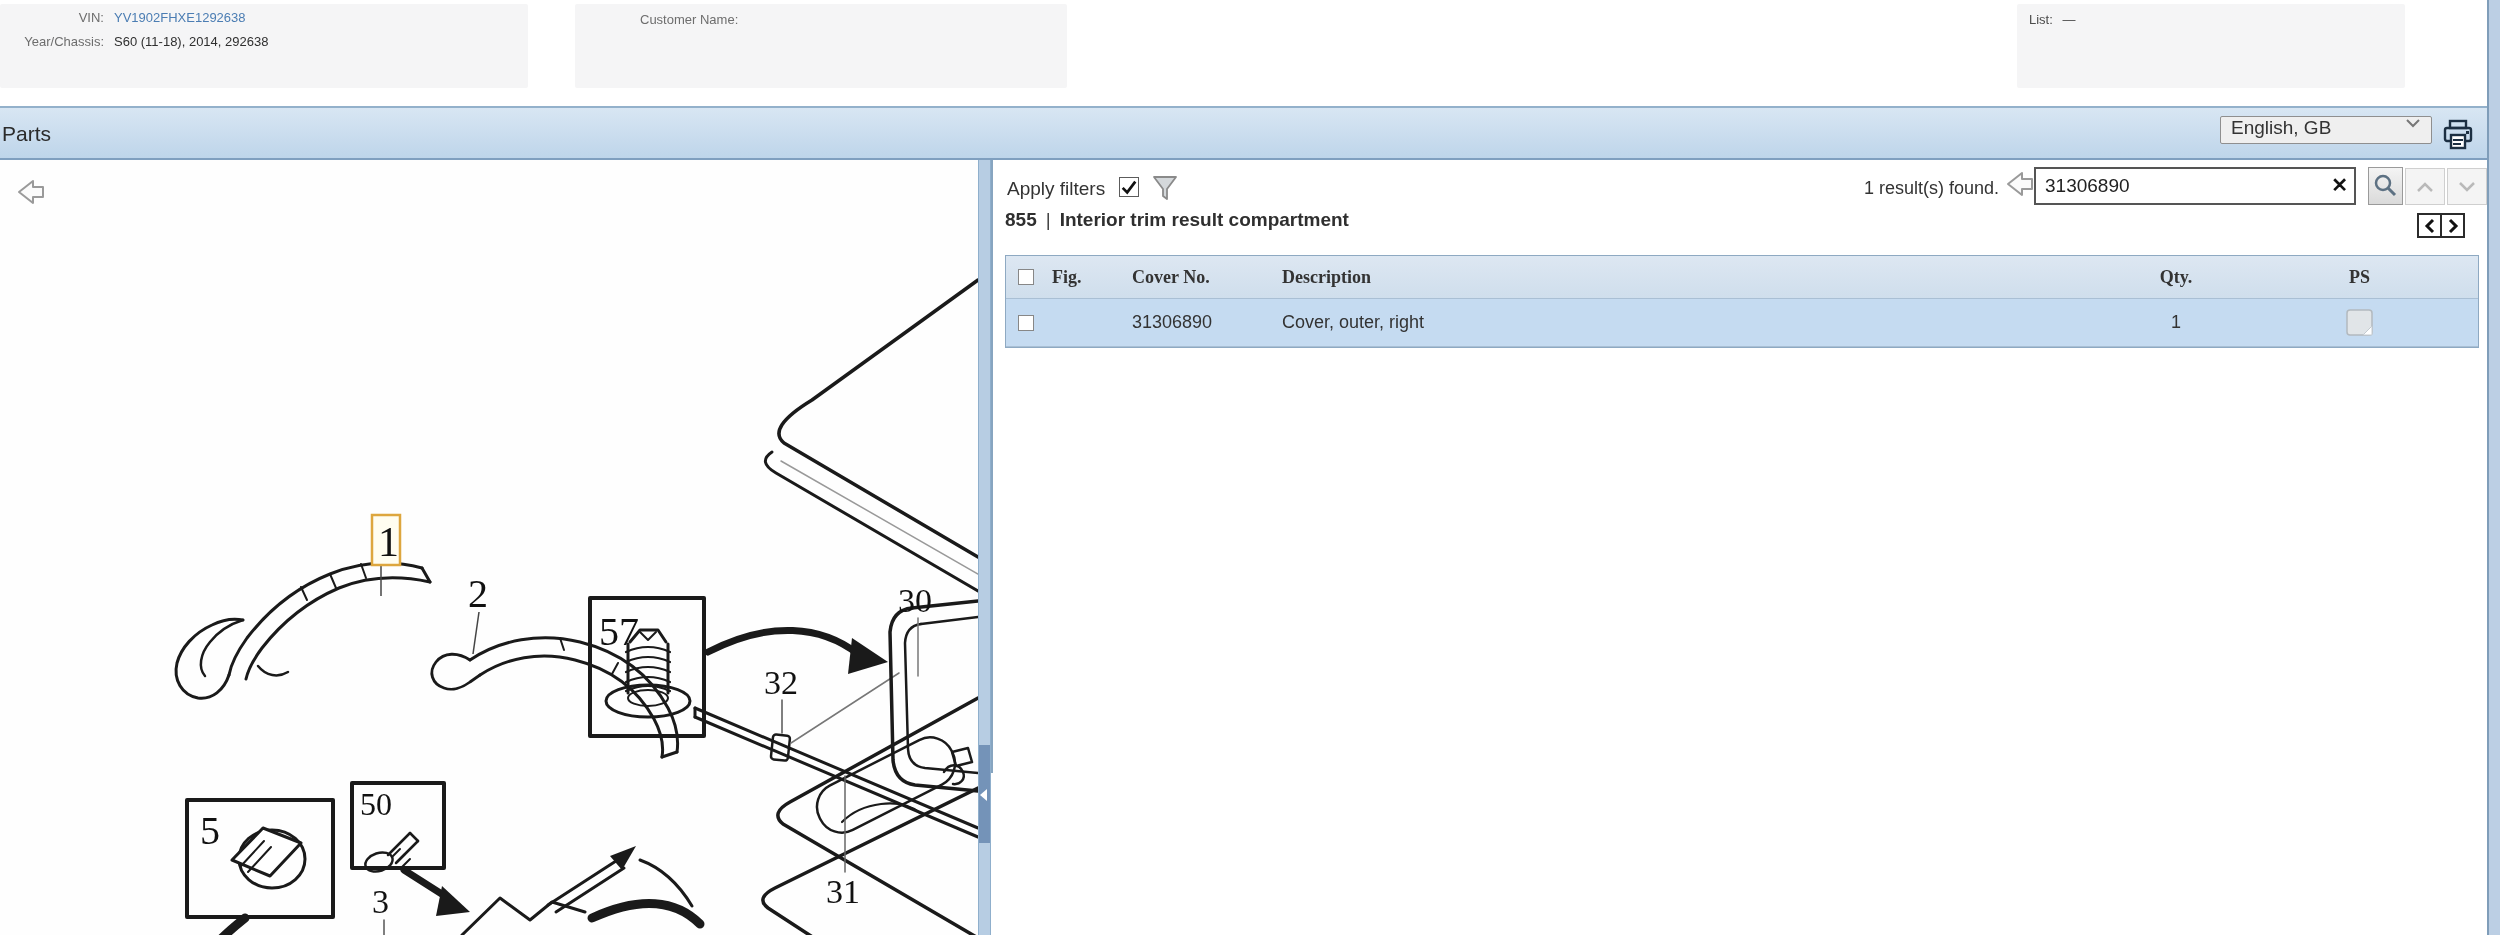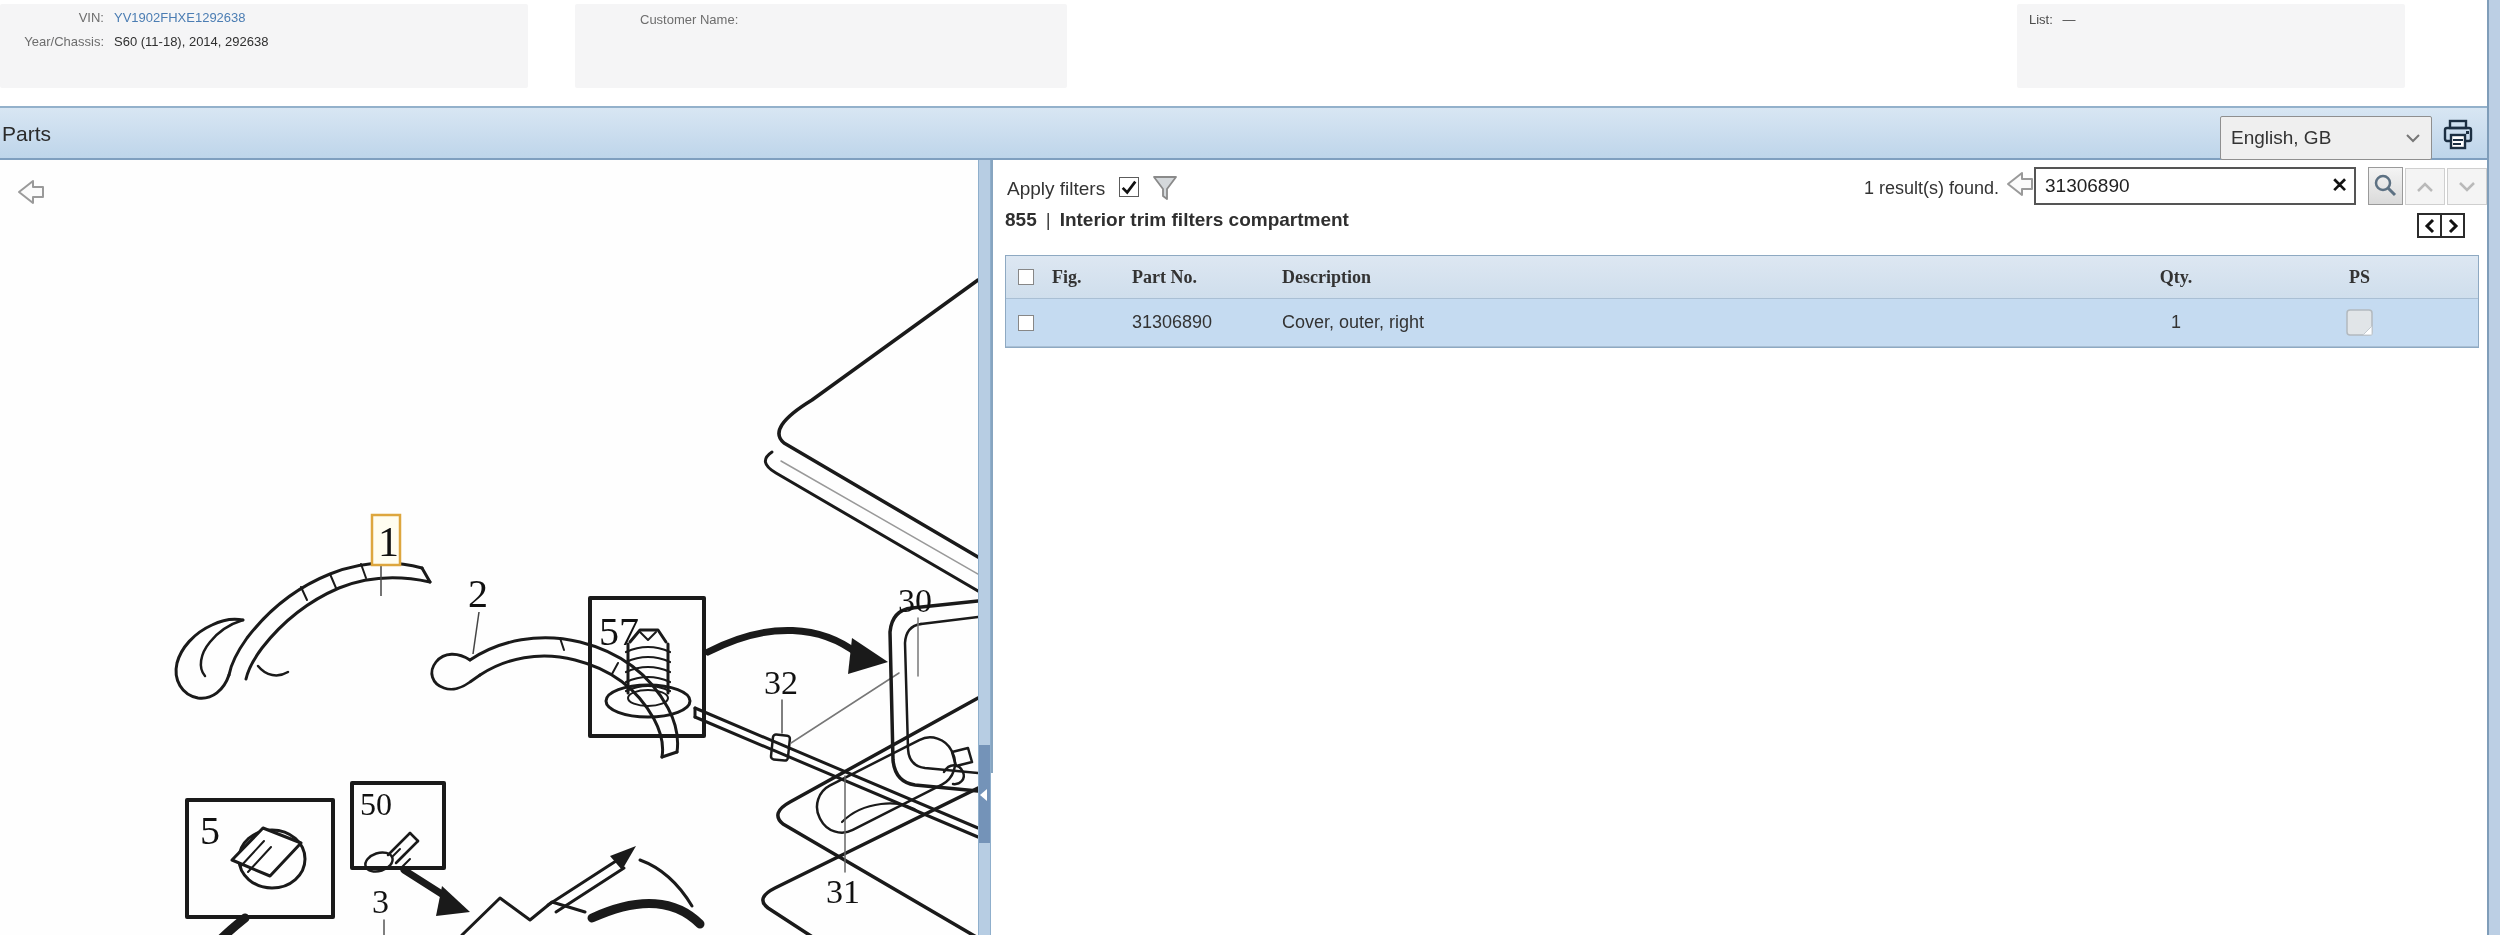--- a/index.html
+++ b/index.html
@@ -15,23 +15,23 @@
   .hrow{position:absolute;left:0;white-space:nowrap;font-size:13px;}
   .hlabel{display:inline-block;width:110px;text-align:right;color:#6d6d6d;}
   .hvalue{margin-left:10px;color:#2f2f2f;}
   .link{color:#4b7db3;cursor:pointer;}
 
   
   .parts-bar{position:absolute;left:0;top:106px;width:2500px;height:54px;box-sizing:border-box;
              background:linear-gradient(#d8e6f3,#bed5ea);
              border-top:2px solid #93b1cb;border-bottom:2px solid #7f9fbf;}
   .parts-title{position:absolute;left:2px;top:14px;font-size:21px;color:#2b2b2b;}
-  .lang-select{position:absolute;left:2220px;top:8px;width:212px;height:44px;box-sizing:border-box;
+  .lang-select{position:absolute;left:2220px;top:8px;width:212px;height:28px;box-sizing:border-box;
                background:#efefef;border:1px solid #8f8f8f;border-radius:2px;font-size:19px;color:#333;
-               display:flex;align-items:center;padding:0 10px;cursor:default;}
+               display:flex;padding:0 10px;cursor:default;}
   .lang-select .sel-text{flex:1;}
   .print-btn{position:absolute;left:2441px;top:9px;width:34px;height:36px;display:flex;
              align-items:center;justify-content:center;cursor:pointer;}
 
   
   .diagram-panel{position:absolute;left:0;top:160px;width:978px;height:775px;background:#fefefe;overflow:hidden;}
   .back-arrow{position:absolute;display:inline-block;cursor:pointer;}
   .divider{position:absolute;left:978px;top:160px;width:13px;height:775px;background:#b7cde3;
            border-left:1px solid #8fafcc;border-right:1px solid #8fafcc;box-sizing:border-box;}
   .divider-handle{position:absolute;left:0;top:585px;width:100%;height:98px;background:#7493b8;}
@@ -294,21 +294,21 @@
     </button>
     <button class="nav-btn nav-down">
       <span style="display:flex;">
         <svg width="20" height="14" viewBox="0 0 20 14">
             <polyline points="3,3 10,10 17,3" fill="none" stroke="#b9b9b9" stroke-width="2.5"></polyline>
           </svg>
       </span>
     </button>
 
     <div class="section-row">
-      <span class="sec-num">855</span><span class="sec-sep">|</span><span class="sec-name">Interior trim filters compartment</span>
+      <span class="sec-num">855</span><span class="sec-sep">|</span><span class="sec-name">Interior trim result compartment</span>
     </div>
     <span class="pager">
       <button>
         <span style="display:flex;">
           <svg width="14" height="16" viewBox="0 0 14 16">
               <polyline points="10,2 4,8 10,14" fill="none" stroke="#111" stroke-width="3"></polyline>
             </svg>
         </span>
       </button>
       <button>
@@ -319,21 +319,21 @@
         </span>
       </button>
     </span>
 
     <div class="rtable">
       <div class="trow thead">
         <div class="c c-check">
           <span class="checkbox sm"></span>
         </div>
         <div class="c c-fig">Fig.</div>
-        <div class="c c-partno">Part No.</div>
+        <div class="c c-partno">Cover No.</div>
         <div class="c c-desc">Description</div>
         <div class="c c-qty">Qty.</div>
         <div class="c c-ps">PS</div>
       </div>
       <div class="trow tdata">
         <div class="c c-check">
           <span class="checkbox sm"></span>
         </div>
         <div class="c c-fig"></div>
         <div class="c c-partno">31306890</div>

